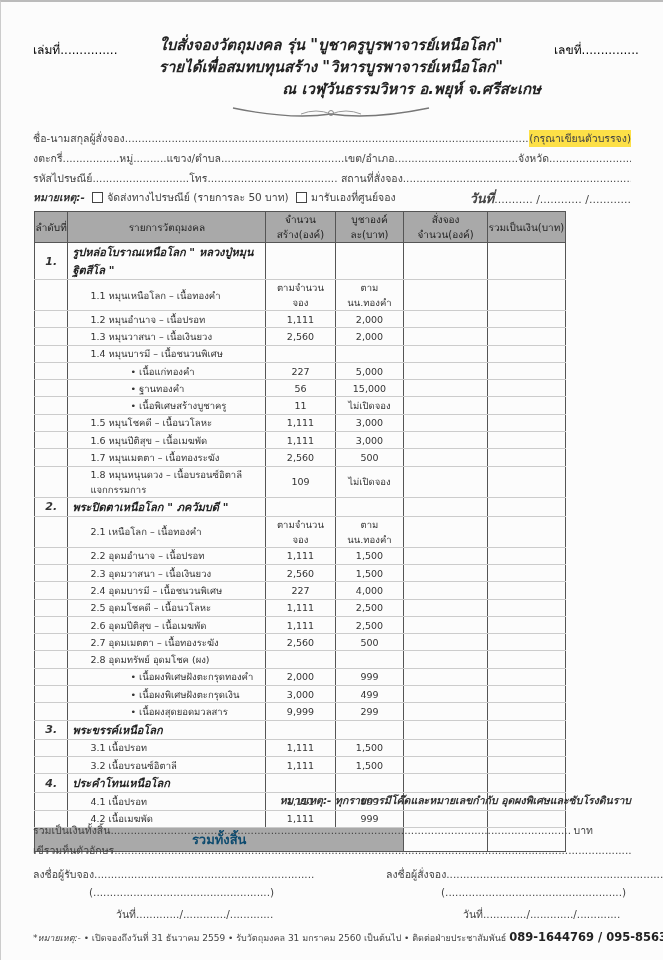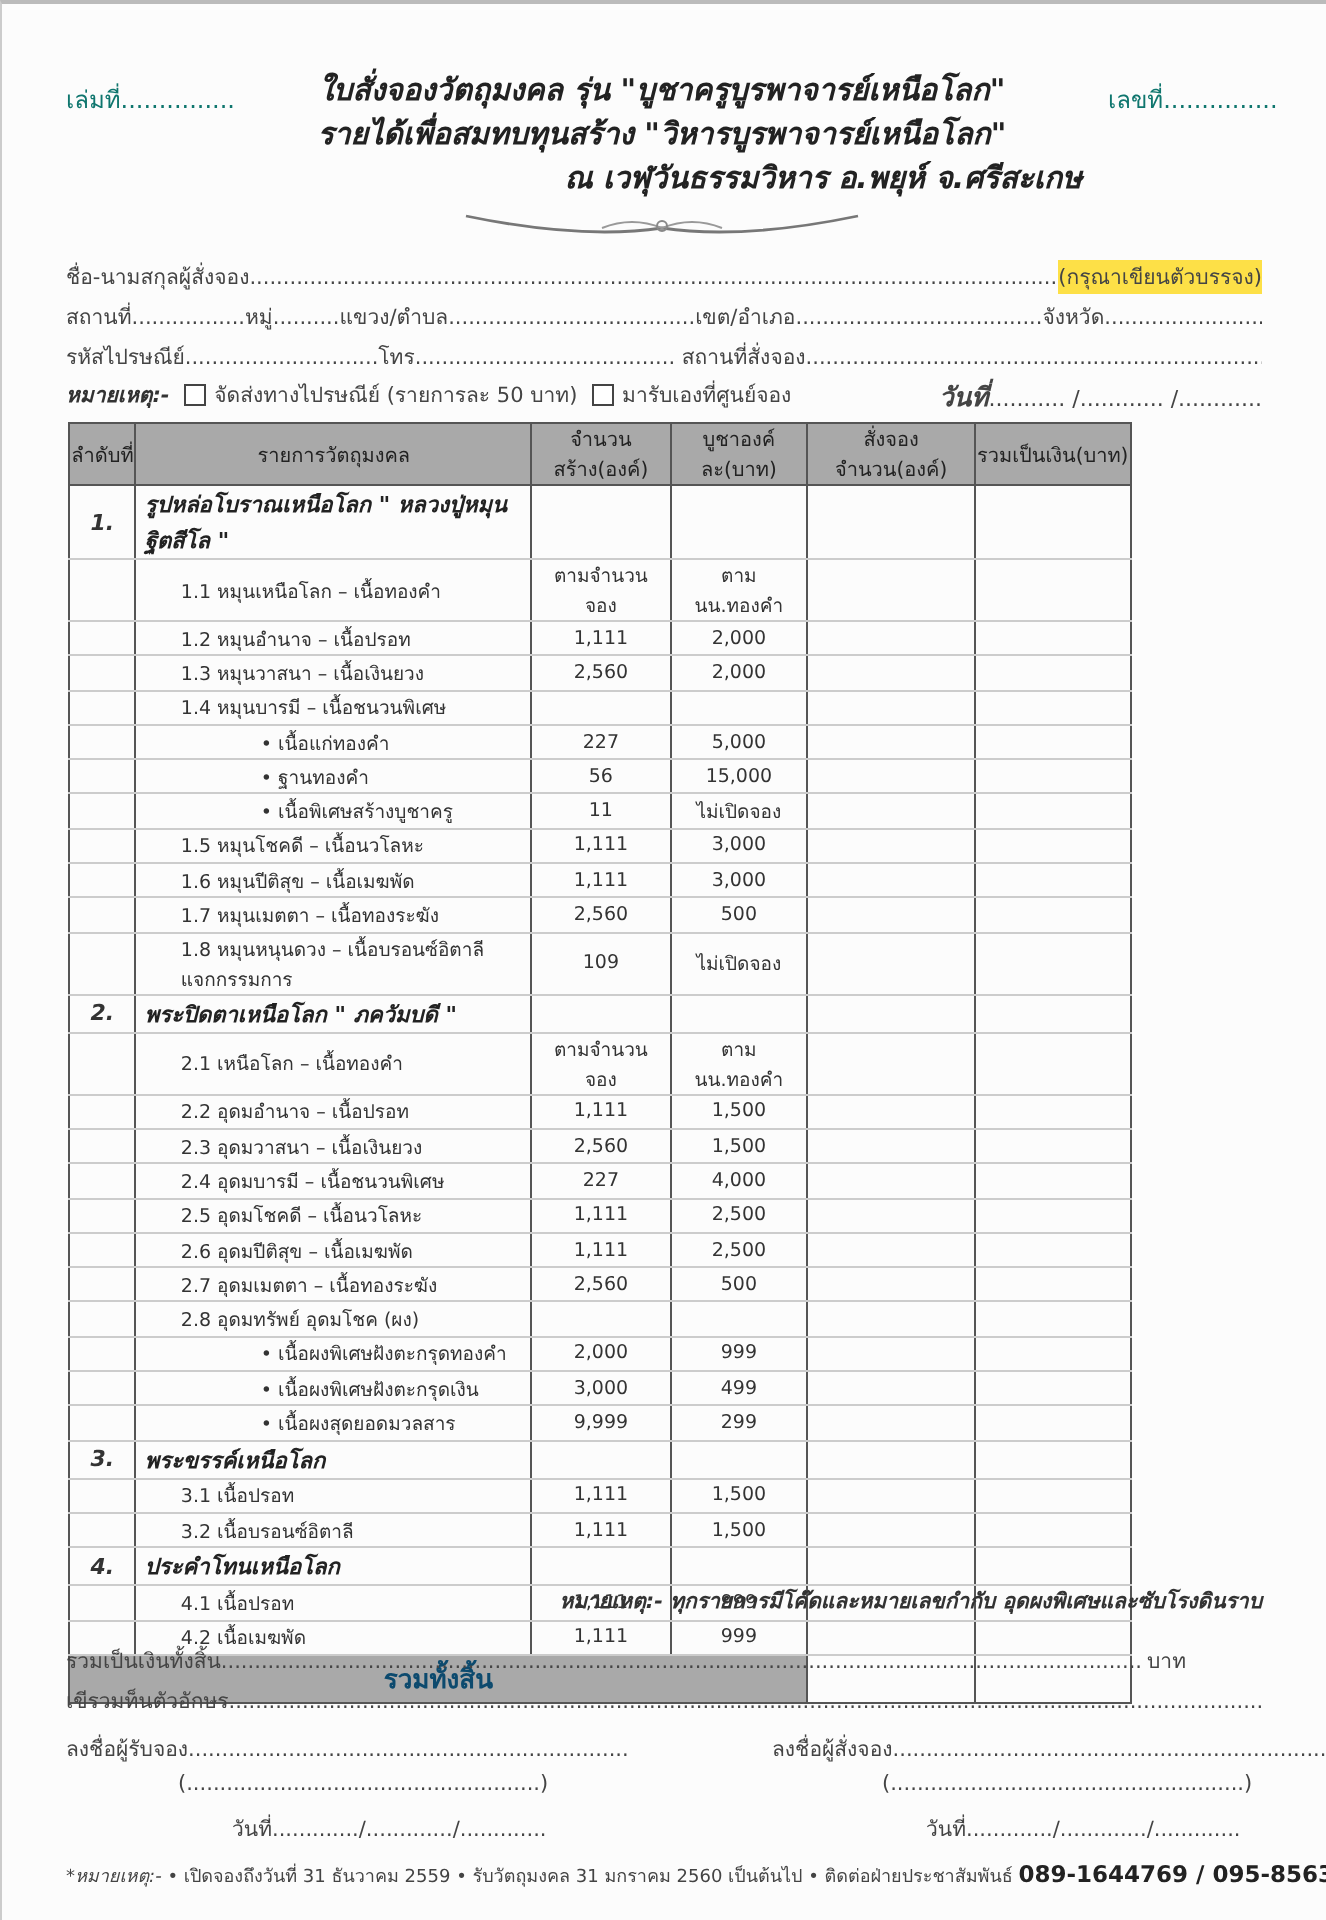--- a/index.html
+++ b/index.html
@@ -1,20 +1,20 @@
 <!DOCTYPE html>
 <html><head>
 <meta charset="utf-8">
 <style>
   * { box-sizing: border-box; margin: 0; padding: 0; }
   html, body { width: 663px; height: 960px; background: #fbfbfb; overflow: hidden; }
   body { font-family: "DejaVu Sans", "Liberation Sans", sans-serif; color: #2a2a2a; position: relative; }
   .page { position: absolute; left: 0; top: 0; width: 663px; height: 960px; background: #fcfcfc; border-top: 2px solid #bbb; border-left: 1px solid #ccc; }
 
-  .hdr-left, .hdr-right { position: absolute; top: 38px; font-size: 12px; color: #0f766e; }
+  .hdr-left, .hdr-right { position: absolute; top: 38px; font-size: 12px; color: #000000; }
   .hdr-left { left: 32px; }
   .hdr-right { left: 553px; }
   .title { position: absolute; left: 120px; width: 420px; text-align: center; font-style: italic; font-weight: bold; font-size: 15px; color: #222; line-height: 22px; }
   .t1 { top: 32px; } .t2 { top: 54px; } .t3 { top: 76px; text-align: right; }
   .flourish { position: absolute; left: 230px; top: 100px; width: 200px; height: 20px; }
 
   .line { position: absolute; left: 32px; right: 32px; font-size: 10.5px; color: #444; white-space: nowrap; overflow: hidden; }
   .note-label { font-weight: bold; font-style: italic; color: #333; }
   .chk { display: inline-block; width: 11px; height: 11px; border: 1px solid #444; vertical-align: -2px; margin: 0 4px; background: #fff; }
   .date-right { position: absolute; right: 32px; top: 186px; font-size: 11px; color: #444; }
@@ -55,21 +55,21 @@
   <svg class="flourish" viewBox="0 0 200 20">
     <path d="M2 6 Q60 18 100 12 Q140 18 198 6" stroke="#777" stroke-width="1.4" fill="none"></path>
     <path d="M70 12 Q85 6 100 12 Q115 6 130 12" stroke="#999" stroke-width="1" fill="none"></path>
     <circle cx="100" cy="11" r="2.5" fill="none" stroke="#888" stroke-width="1"></circle>
   </svg>
 
   <div class="line" style="top:128px;">
     <span>ชื่อ-นามสกุลผู้สั่งจอง</span>.....................................................................................................................................................<span style="position:absolute;right:0;background:#fde047;">(กรุณาเขียนตัวบรรจง)</span>
   </div>
   <div class="line" style="top:148px;">
-    <span>สถานที่</span>.................<span>หมู่</span>..........<span>แขวง/ตำบล</span>.....................................<span>เขต/อำเภอ</span>.....................................<span>จังหวัด</span>...........................................................
+    <span>งตะกรี่</span>.................<span>หมู่</span>..........<span>แขวง/ตำบล</span>.....................................<span>เขต/อำเภอ</span>.....................................<span>จังหวัด</span>...........................................................
   </div>
   <div class="line" style="top:168px;">
     <span>รหัสไปรษณีย์</span>.............................<span>โทร</span>....................................... <span>สถานที่สั่งจอง</span>...........................................................................................
   </div>
   <div class="line" style="top:187px; right:180px;">
     <span class="note-label">หมายเหตุ:-</span>
     <span class="chk"></span><span>จัดส่งทางไปรษณีย์ (รายการละ 50 บาท)</span>
     <span class="chk"></span><span>มารับเองที่ศูนย์จอง</span>
   </div>
   <div class="date-right">

